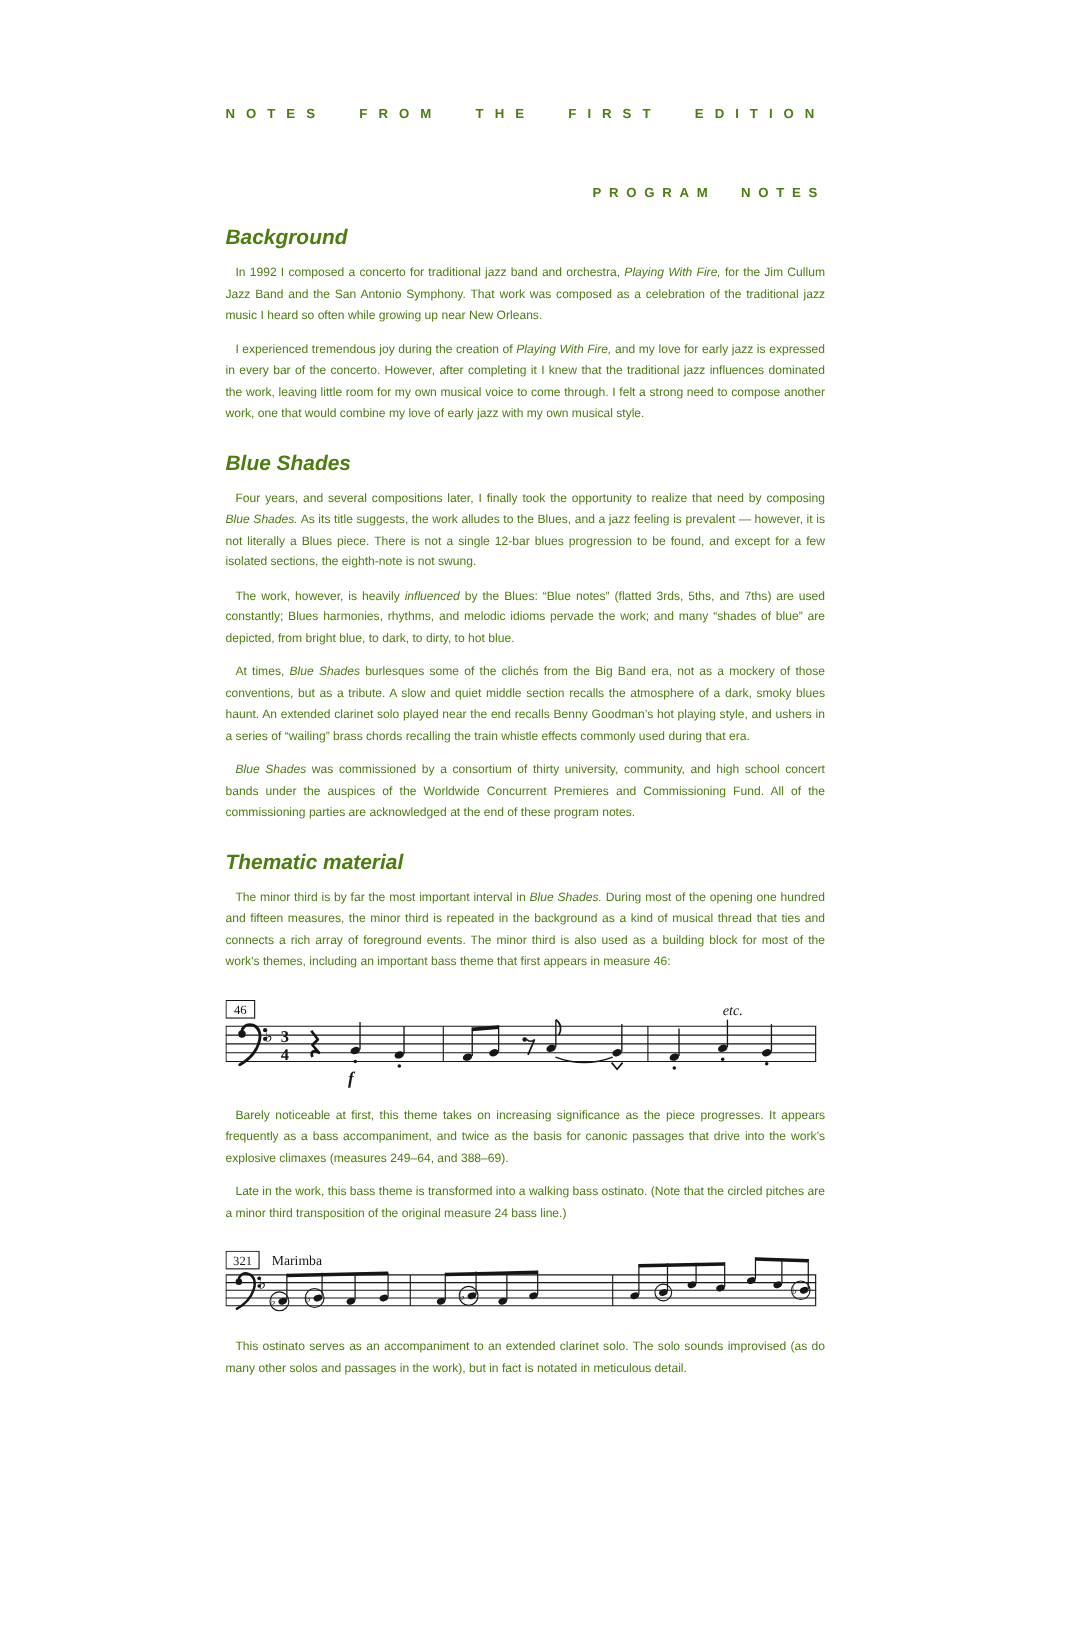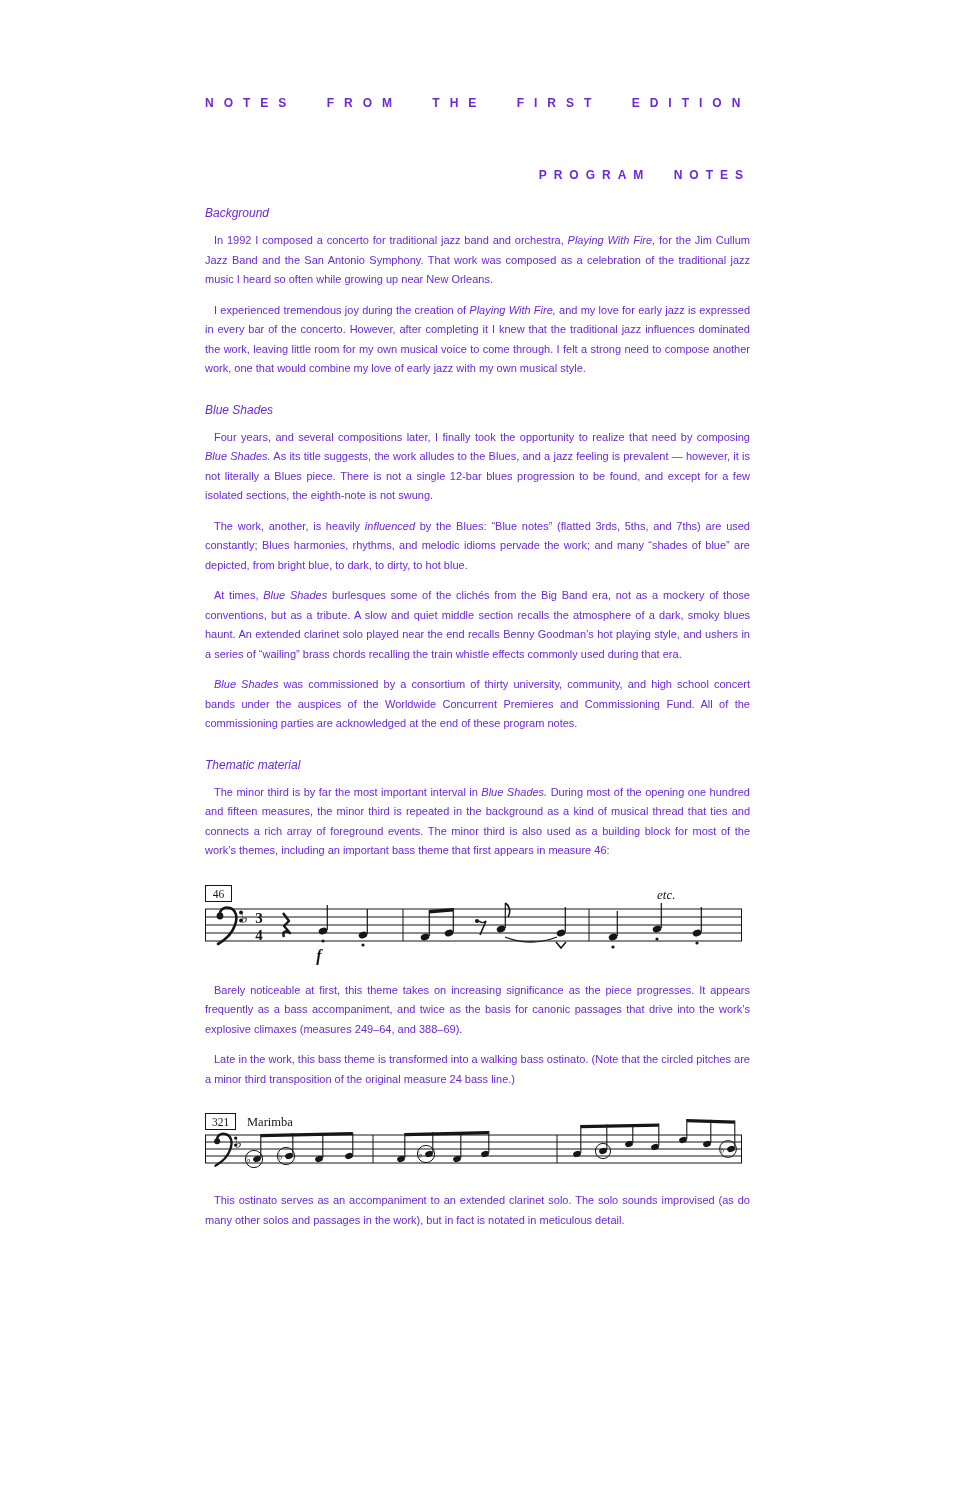--- a/index.html
+++ b/index.html
@@ -2,21 +2,21 @@
 <html><head>
 <meta charset="utf-8">
 <style>
   html,body { margin:0; padding:0; background:#ffffff; }
   .page {
     position:relative;
     width:969px;
     height:1463px;
     background:#ffffff;
     font-family:"Liberation Sans", sans-serif;
-    color:#6d28d9;
+    color:#4d7c0f;
     overflow:hidden;
   }
   .content {
     position:absolute;
     left:205px;
     top:0;
     width:545px;
   }
   .edition-title {
     margin-top:96px;
@@ -29,23 +29,23 @@
   .program-title {
     margin-top:58px;
     text-align:right;
     font-size:12px;
     font-weight:bold;
     letter-spacing:7px;
     word-spacing:13px;
     white-space:nowrap;
   }
   h3.section-heading {
-    font-size:12px;
+    font-size:19px;
     font-style:italic;
-    font-weight:normal;
+    font-weight:bold;
     margin:24px 0 2px 0;
   }
   p.body-par {
     font-size:11px;
     line-height:19.5px;
     text-align:justify;
     margin:11px 0 0 0;
     text-indent:9px;
   }
   figure.music {
@@ -75,21 +75,21 @@
 
     <div class="edition-title">NOTES FROM THE FIRST EDITION</div>
     <div class="program-title">PROGRAM NOTES</div>
 
     <h3 class="section-heading">Background</h3>
     <p class="body-par"><span>In 1992 I composed a concerto for traditional jazz band and orchestra, </span><span style="font-style: italic;">Playing With Fire,</span><span> for the Jim Cullum Jazz Band and the San Antonio Symphony. That work was composed as a celebration of the traditional jazz music I heard so often while growing up near New Orleans.</span></p>
     <p class="body-par"><span>I experienced tremendous joy during the creation of </span><span style="font-style: italic;">Playing With Fire,</span><span> and my love for early jazz is expressed in every bar of the concerto. However, after completing it I knew that the traditional jazz influences dominated the work, leaving little room for my own musical voice to come through. I felt a strong need to compose another work, one that would combine my love of early jazz with my own musical style.</span></p>
 
     <h3 class="section-heading">Blue Shades</h3>
     <p class="body-par"><span>Four years, and several compositions later, I finally took the opportunity to realize that need by composing </span><span style="font-style: italic;">Blue Shades.</span><span> As its title suggests, the work alludes to the Blues, and a jazz feeling is prevalent — however, it is not literally a Blues piece. There is not a single 12-bar blues progression to be found, and except for a few isolated sections, the eighth-note is not swung.</span></p>
-    <p class="body-par"><span>The work, another, is heavily </span><span style="font-style: italic;">influenced</span><span> by the Blues: “Blue notes” (flatted 3rds, 5ths, and 7ths) are used constantly; Blues harmonies, rhythms, and melodic idioms pervade the work; and many “shades of blue” are depicted, from bright blue, to dark, to dirty, to hot blue.</span></p>
+    <p class="body-par"><span>The work, however, is heavily </span><span style="font-style: italic;">influenced</span><span> by the Blues: “Blue notes” (flatted 3rds, 5ths, and 7ths) are used constantly; Blues harmonies, rhythms, and melodic idioms pervade the work; and many “shades of blue” are depicted, from bright blue, to dark, to dirty, to hot blue.</span></p>
     <p class="body-par"><span>At times, </span><span style="font-style: italic;">Blue Shades</span><span> burlesques some of the clichés from the Big Band era, not as a mockery of those conventions, but as a tribute. A slow and quiet middle section recalls the atmosphere of a dark, smoky blues haunt. An extended clarinet solo played near the end recalls Benny Goodman’s hot playing style, and ushers in a series of “wailing” brass chords recalling the train whistle effects commonly used during that era.</span></p>
     <p class="body-par"><span style="font-style: italic;">Blue Shades</span><span> was commissioned by a consortium of thirty university, community, and high school concert bands under the auspices of the Worldwide Concurrent Premieres and Commissioning Fund. All of the commissioning parties are acknowledged at the end of these program notes.</span></p>
 
     <h3 class="section-heading">Thematic material</h3>
     <p class="body-par"><span>The minor third is by far the most important interval in </span><span style="font-style: italic;">Blue Shades.</span><span> During most of the opening one hundred and fifteen measures, the minor third is repeated in the background as a kind of musical thread that ties and connects a rich array of foreground events. The minor third is also used as a building block for most of the work’s themes, including an important bass theme that first appears in measure 46:</span></p>
 
     <figure class="music">
       <svg width="545" height="82" viewBox="0 0 545 82">
 
         <g>

